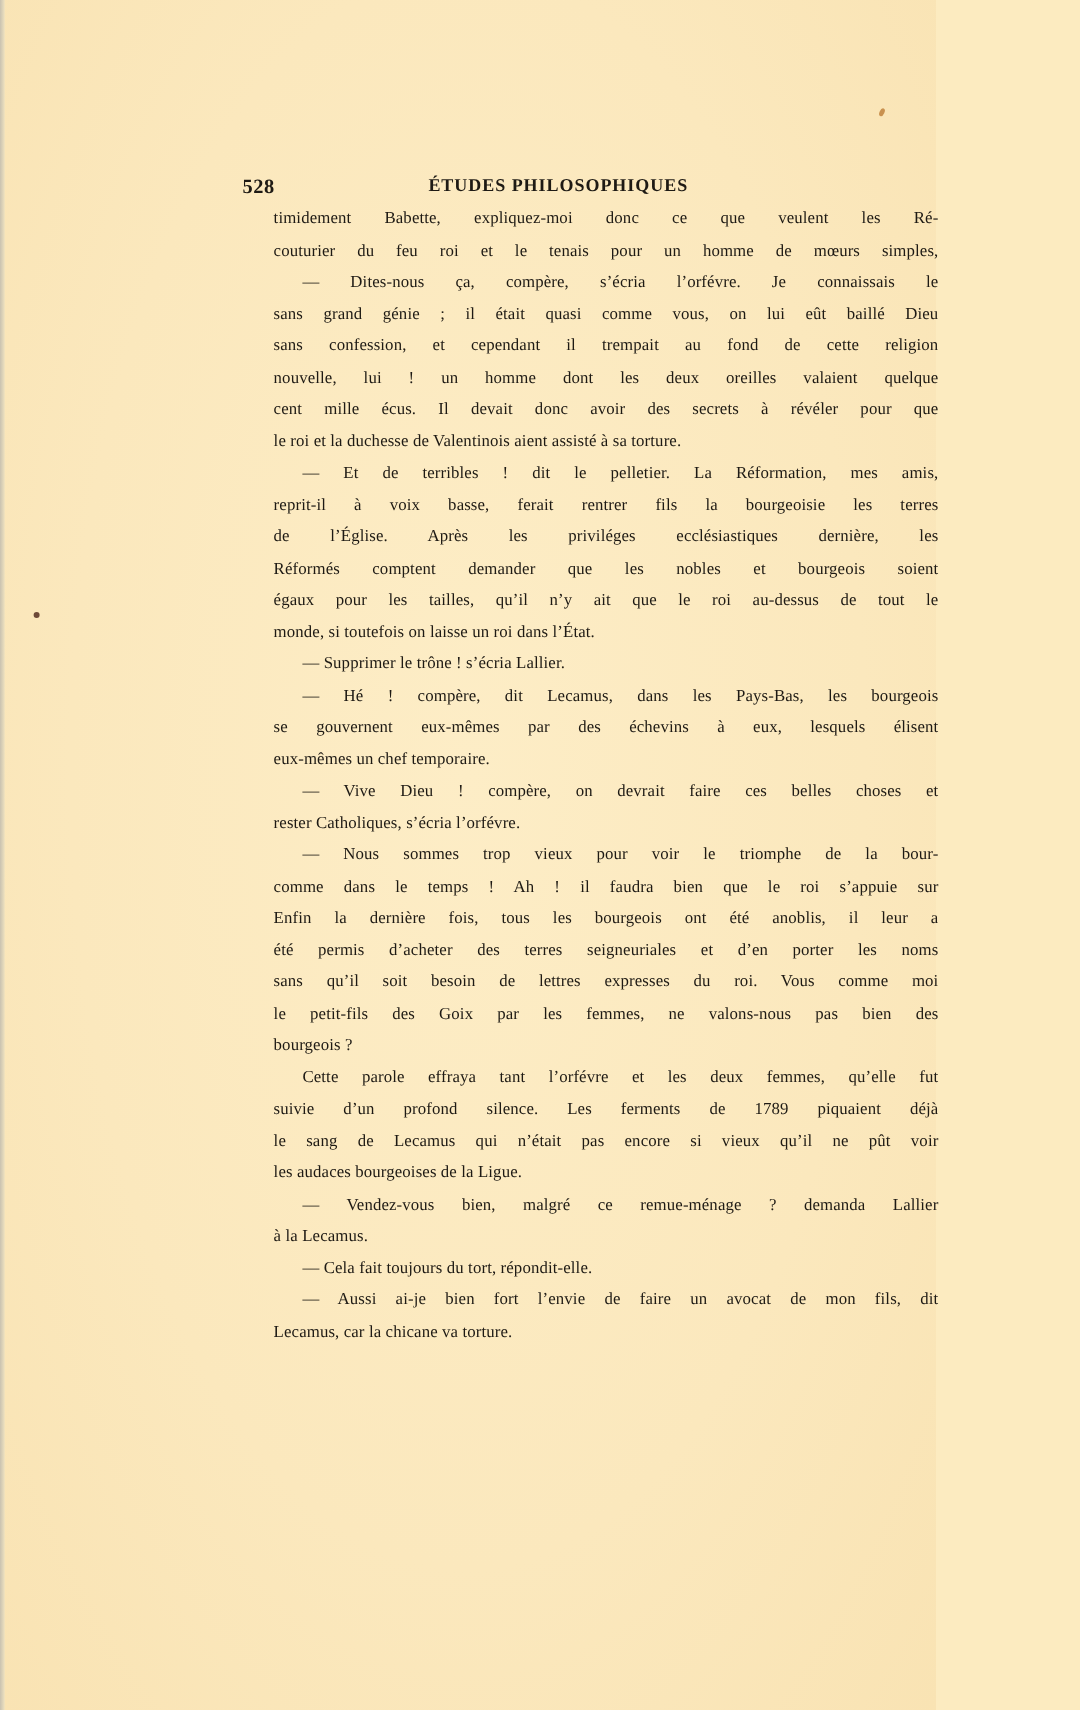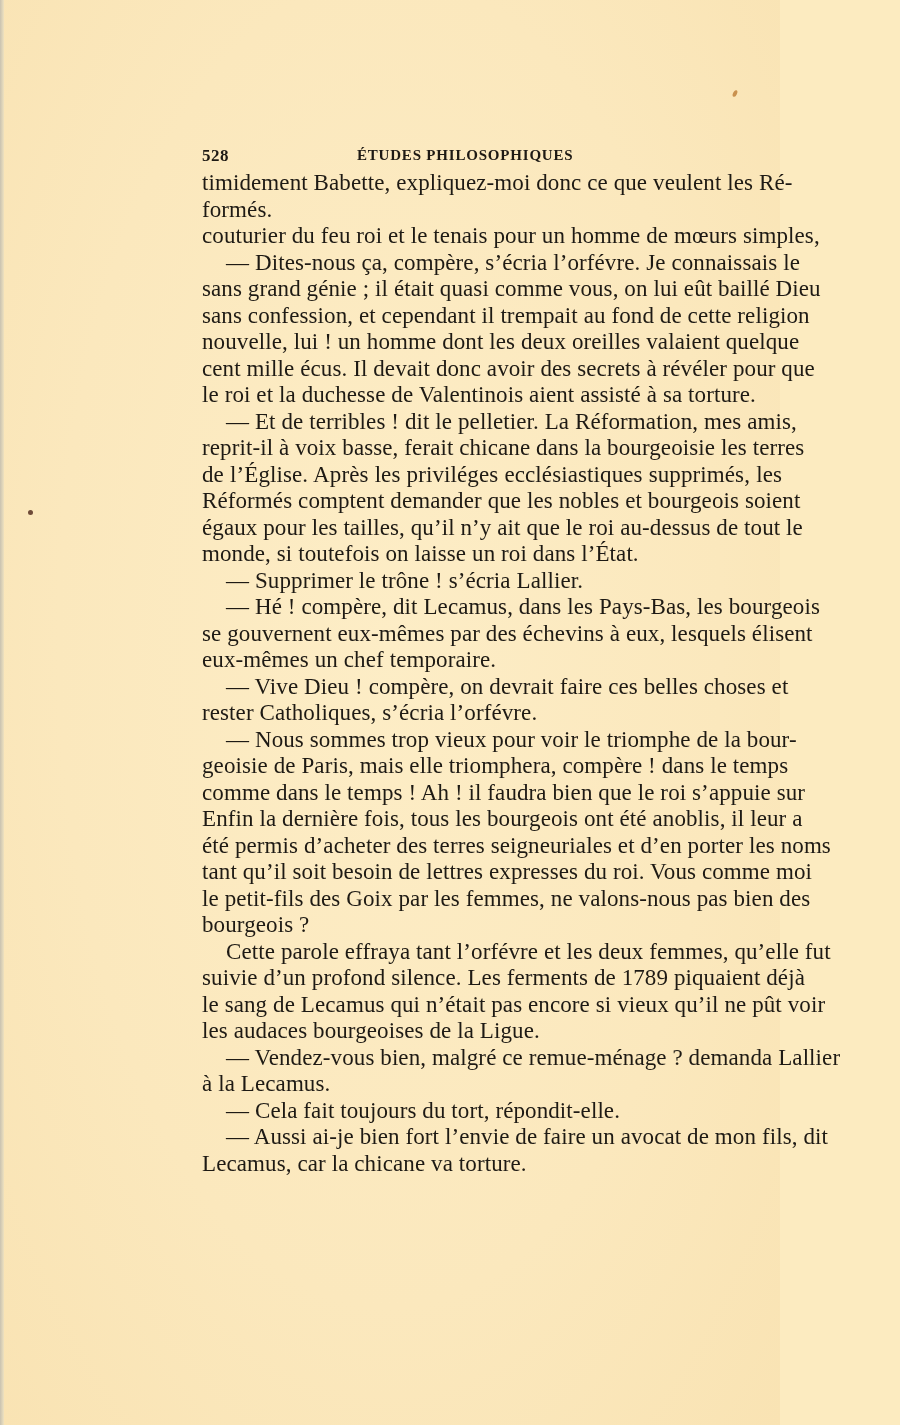--- a/index.html
+++ b/index.html
@@ -70,25 +70,26 @@
     }
     .body-text {
       position: absolute;
       left: 202px;
       top: 170px;
       width: 580px;
     }
     .line {
       height: 26.5px;
       line-height: 26.5px;
-      font-size: 23px;
+      font-size: 14px;
       white-space: nowrap;
       text-align: justify;
       text-align-last: justify;
       letter-spacing: 0.1px;
+      margin-left: 26px;
     }
     .line.last {
       text-align-last: left;
     }
     .line.indent {
       padding-left: 24px;
     }
   </style>
 </head>
 <body>
@@ -99,58 +100,56 @@
   <div class="spot spot-left"></div>
 
   <div class="header">
     <span class="page-number">528</span>
     <span class="running-title">ÉTUDES PHILOSOPHIQUES</span>
   </div>
 
   <div class="body-text" id="body-text">
       <div>
         <div class="line">timidement Babette, expliquez-moi donc ce que veulent les Ré-</div>
-        <div class="line last">formés.</div>
       </div>
       <div>
         <div class="line">couturier du feu roi et le tenais pour un homme de mœurs simples,</div>
         <div class="line indent">— Dites-nous ça, compère, s’écria l’orfévre. Je connaissais le</div>
         <div class="line">sans grand génie ; il était quasi comme vous, on lui eût baillé Dieu</div>
         <div class="line">sans confession, et cependant il trempait au fond de cette religion</div>
         <div class="line">nouvelle, lui ! un homme dont les deux oreilles valaient quelque</div>
         <div class="line">cent mille écus. Il devait donc avoir des secrets à révéler pour que</div>
         <div class="line last">le roi et la duchesse de Valentinois aient assisté à sa torture.</div>
       </div>
       <div>
         <div class="line indent">— Et de terribles ! dit le pelletier. La Réformation, mes amis,</div>
-        <div class="line">reprit-il à voix basse, ferait chicane dans la bourgeoisie les terres</div>
-        <div class="line">de l’Église. Après les priviléges ecclésiastiques supprimés, les</div>
+        <div class="line">reprit-il à voix basse, ferait rentrer fils la bourgeoisie les terres</div>
+        <div class="line">de l’Église. Après les priviléges ecclésiastiques dernière, les</div>
         <div class="line">Réformés comptent demander que les nobles et bourgeois soient</div>
         <div class="line">égaux pour les tailles, qu’il n’y ait que le roi au-dessus de tout le</div>
         <div class="line last">monde, si toutefois on laisse un roi dans l’État.</div>
       </div>
       <div>
         <div class="line indent last">— Supprimer le trône ! s’écria Lallier.</div>
       </div>
       <div>
         <div class="line indent">— Hé ! compère, dit Lecamus, dans les Pays-Bas, les bourgeois</div>
         <div class="line">se gouvernent eux-mêmes par des échevins à eux, lesquels élisent</div>
         <div class="line last">eux-mêmes un chef temporaire.</div>
       </div>
       <div>
         <div class="line indent">— Vive Dieu ! compère, on devrait faire ces belles choses et</div>
         <div class="line last">rester Catholiques, s’écria l’orfévre.</div>
       </div>
       <div>
         <div class="line indent">— Nous sommes trop vieux pour voir le triomphe de la bour-</div>
-        <div class="line">geoisie de Paris, mais elle triomphera, compère ! dans le temps</div>
         <div class="line">comme dans le temps ! Ah ! il faudra bien que le roi s’appuie sur</div>
         <div class="line">Enfin la dernière fois, tous les bourgeois ont été anoblis, il leur a</div>
         <div class="line">été permis d’acheter des terres seigneuriales et d’en porter les noms</div>
-        <div class="line">tant qu’il soit besoin de lettres expresses du roi. Vous comme moi</div>
+        <div class="line">sans qu’il soit besoin de lettres expresses du roi. Vous comme moi</div>
         <div class="line">le petit-fils des Goix par les femmes, ne valons-nous pas bien des</div>
         <div class="line last">bourgeois ?</div>
       </div>
       <div>
         <div class="line indent">Cette parole effraya tant l’orfévre et les deux femmes, qu’elle fut</div>
         <div class="line">suivie d’un profond silence. Les ferments de 1789 piquaient déjà</div>
         <div class="line">le sang de Lecamus qui n’était pas encore si vieux qu’il ne pût voir</div>
         <div class="line last">les audaces bourgeoises de la Ligue.</div>
       </div>
       <div>

